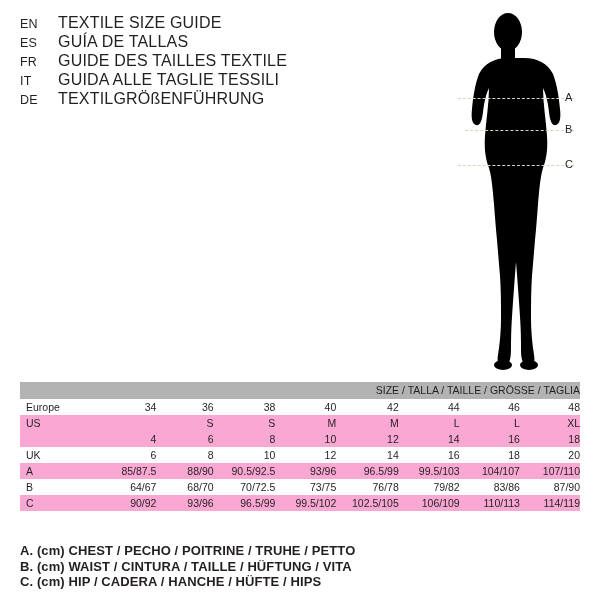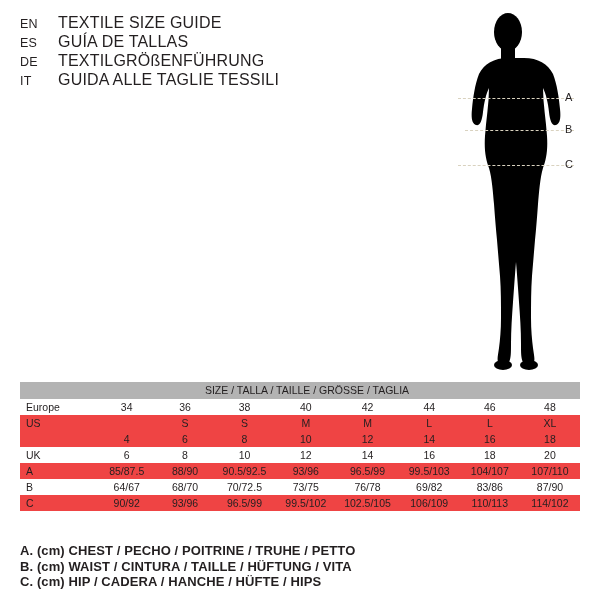--- a/index.html
+++ b/index.html
@@ -97,39 +97,40 @@
     margin: 0;
     height: 16px;
     line-height: 16px;
     font-weight: normal;
     text-align: center;
   }
   .size-table tr.head-row td {
     background: #b3b3b3;
     color: #231f20;
     font-weight: normal;
-    text-align: center;
+    text-align: right;
     padding-left: 14px;
     height: 17px;
     line-height: 17px;
     font-size: 10.5px;
   }
   .size-table tr.shade td {
-    background: #ef4444;
+    background: #f9a8d4;
   }
   .size-table tr.plain td {
     background: #ffffff;
   }
   .size-table td.rowlabel {
     text-align: left;
     padding-left: 6px;
     width: 84px;
   }
   .size-table td.cell {
     width: 68px;
+    text-align: right;
   }
 
   
   .legend {
     position: absolute;
     left: 20px;
     top: 543px;
     width: 560px;
   }
   .legend-row {
@@ -148,26 +149,30 @@
   <div class="lang-block">
     <div class="lang-row">
       <span class="lang-code">EN</span>
       <span class="lang-title">TEXTILE SIZE GUIDE</span>
     </div>
     <div class="lang-row">
       <span class="lang-code">ES</span>
       <span class="lang-title">GUÍA DE TALLAS</span>
     </div>
     <div class="lang-row">
+      <span class="lang-code">FR</span>
+      <span class="lang-title">GUIDE DES TAILLES TEXTILE</span>
+    </div>
+    <div class="lang-row">
+      <span class="lang-code">IT</span>
+      <span class="lang-title">GUIDA ALLE TAGLIE TESSILI</span>
+    </div>
+    <div class="lang-row">
       <span class="lang-code">DE</span>
       <span class="lang-title">TEXTILGRÖßENFÜHRUNG</span>
-    </div>
-    <div class="lang-row">
-      <span class="lang-code">IT</span>
-      <span class="lang-title">GUIDA ALLE TAGLIE TESSILI</span>
     </div>
   </div>
 
   <div class="figure-wrap">
     <svg class="figure-svg" width="160" height="362" viewBox="0 0 160 362">
       <g fill="#000000">
 
         <ellipse cx="78" cy="24" rx="14" ry="19"></ellipse>
 
         <rect x="71" y="39" width="14" height="14"></rect>
@@ -291,35 +296,35 @@
         <td class="cell">107/110</td>
       </tr>
 
       <tr class="plain">
         <td class="rowlabel">B</td>
         <td class="cell">64/67</td>
         <td class="cell">68/70</td>
         <td class="cell">70/72.5</td>
         <td class="cell">73/75</td>
         <td class="cell">76/78</td>
-        <td class="cell">69/82</td>
+        <td class="cell">79/82</td>
         <td class="cell">83/86</td>
         <td class="cell">87/90</td>
       </tr>
 
       <tr class="shade">
         <td class="rowlabel">C</td>
         <td class="cell">90/92</td>
         <td class="cell">93/96</td>
         <td class="cell">96.5/99</td>
         <td class="cell">99.5/102</td>
         <td class="cell">102.5/105</td>
         <td class="cell">106/109</td>
         <td class="cell">110/113</td>
-        <td class="cell">114/102</td>
+        <td class="cell">114/119</td>
       </tr>
     </tbody>
   </table>
 
   <div class="legend">
     <div class="legend-row">A. (cm) CHEST / PECHO / POITRINE / TRUHE / PETTO</div>
     <div class="legend-row">B. (cm) WAIST / CINTURA / TAILLE / HÜFTUNG / VITA</div>
     <div class="legend-row">C. (cm) HIP / CADERA / HANCHE / HÜFTE / HIPS</div>
   </div>
 

